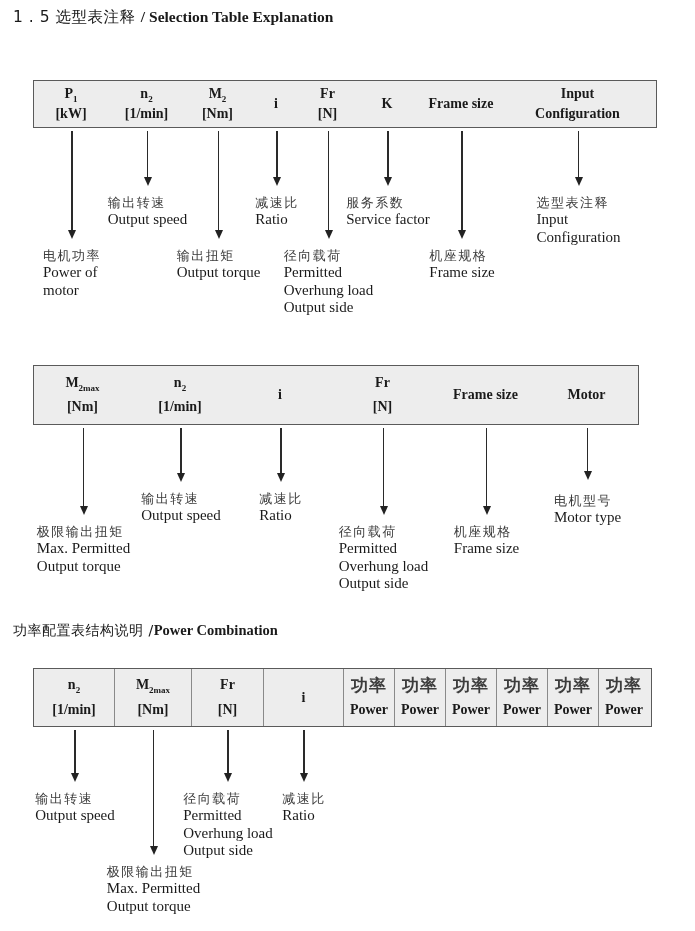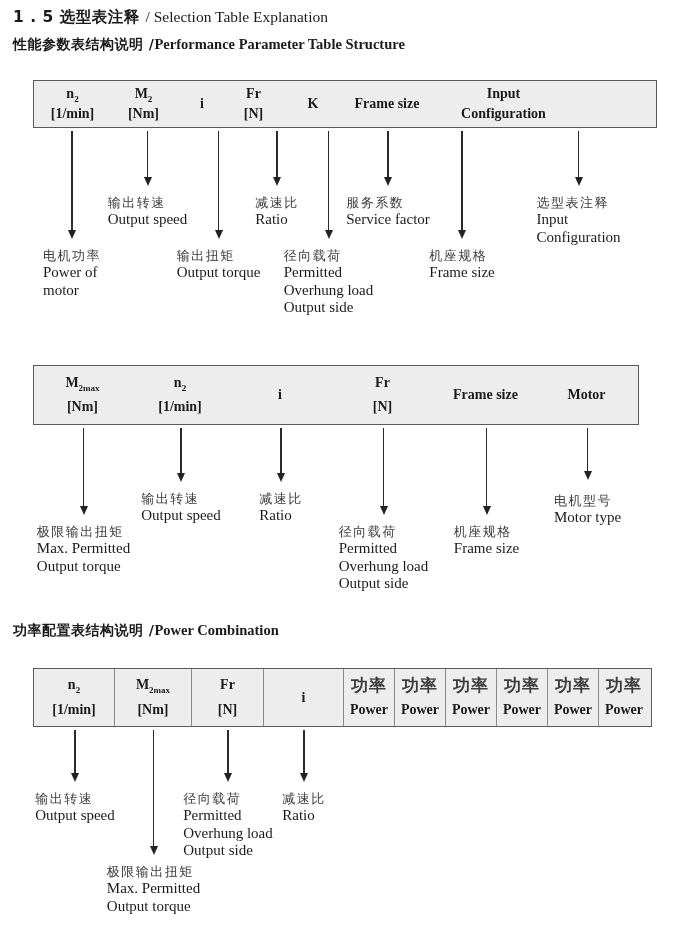--- a/index.html
+++ b/index.html
@@ -1,22 +1,22 @@
 <!DOCTYPE html>
 <html><head>
 <meta charset="utf-8">
 <style>
   html,body{margin:0;padding:0;background:#ffffff;}
   #page{
     position:relative;width:695px;height:931px;background:#ffffff;overflow:hidden;
     font-family:"Liberation Serif",serif;color:#1a1a1a;
   }
   .title{position:absolute;left:13px;top:7px;font-size:15.5px;white-space:nowrap;}
-  .zh-b{font-family:"DejaVu Sans",sans-serif;font-weight:bold;letter-spacing:0.5px;}
-  .en-r{font-family:"Liberation Serif",serif;font-weight:normal;}
+  .zh-b{font-family:"DejaVu Sans",sans-serif;font-weight:normal;letter-spacing:0.5px;}
+  .en-r{font-family:"Liberation Serif",serif;font-weight:bold;}
   .heading{position:absolute;left:13px;font-size:14px;font-weight:bold;white-space:nowrap;}
   .heading .en-b{font-family:"Liberation Serif",serif;font-weight:bold;font-size:14.5px;}
   .ptable{
     position:absolute;box-sizing:border-box;display:flex;
     border:1.5px solid #5a5a5a;background:#ededed;
   }
   .pcol{
     box-sizing:border-box;display:flex;flex-direction:column;justify-content:space-evenly;
     align-items:center;font-weight:bold;font-size:14px;line-height:16px;white-space:nowrap;
   }
@@ -42,24 +42,25 @@
 </style>
 </head>
 <body>
 
 <div id="page">
 
   <div class="title">
     <span class="zh-b">1 . 5 选型表注释 </span><span class="en-r">/ Selection Table Explanation</span>
   </div>
 
-  <div class="heading" style="top: 36px;">
-    <span class="zh-b">性能参数表结构说明 /</span><span class="en-b">Performance Parameter Table Structure</span>
-  </div>
   <div class="ptable" style="left: 33px; top: 80px; width: 624px; height: 48px;">
+      <div class="pcol" style="width: 74px;">
+        <div>P<sub>1</sub></div>
+        <div>[kW]</div>
+      </div>
       <div class="pcol" style="width: 77px;">
         <div>n<sub>2</sub></div>
         <div>[1/min]</div>
       </div>
       <div class="pcol" style="width: 65px;">
         <div>M<sub>2</sub></div>
         <div>[Nm]</div>
       </div>
       <div class="pcol single" style="width: 52px;">
         <div>i</div>

